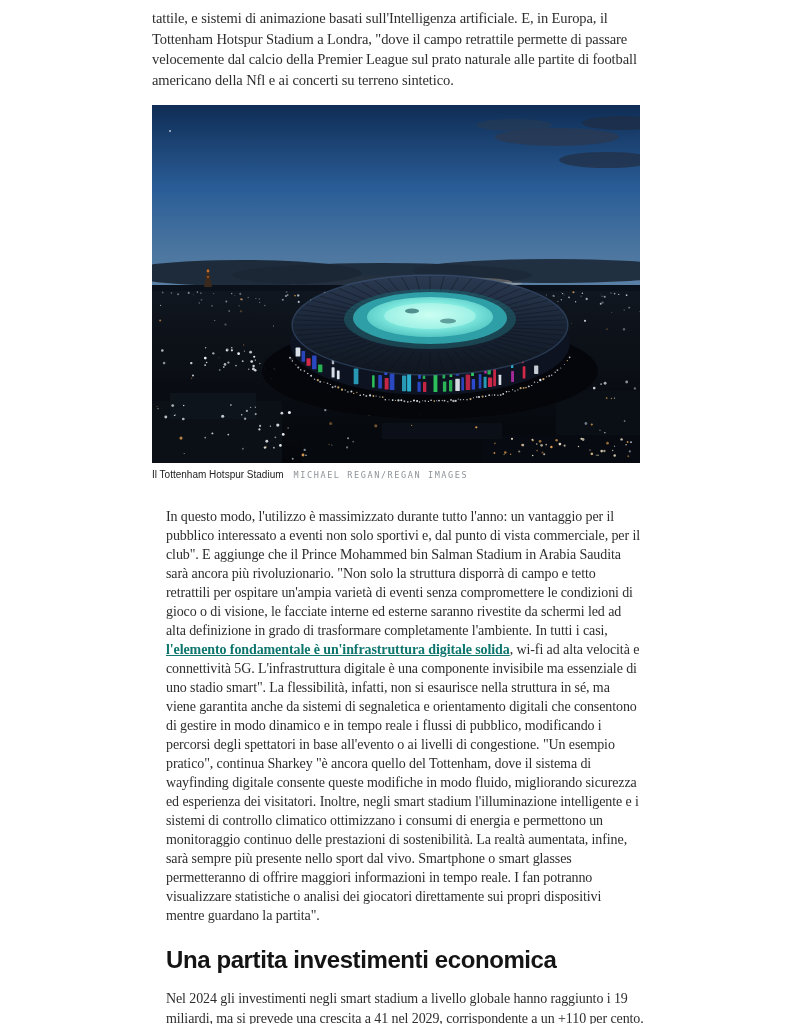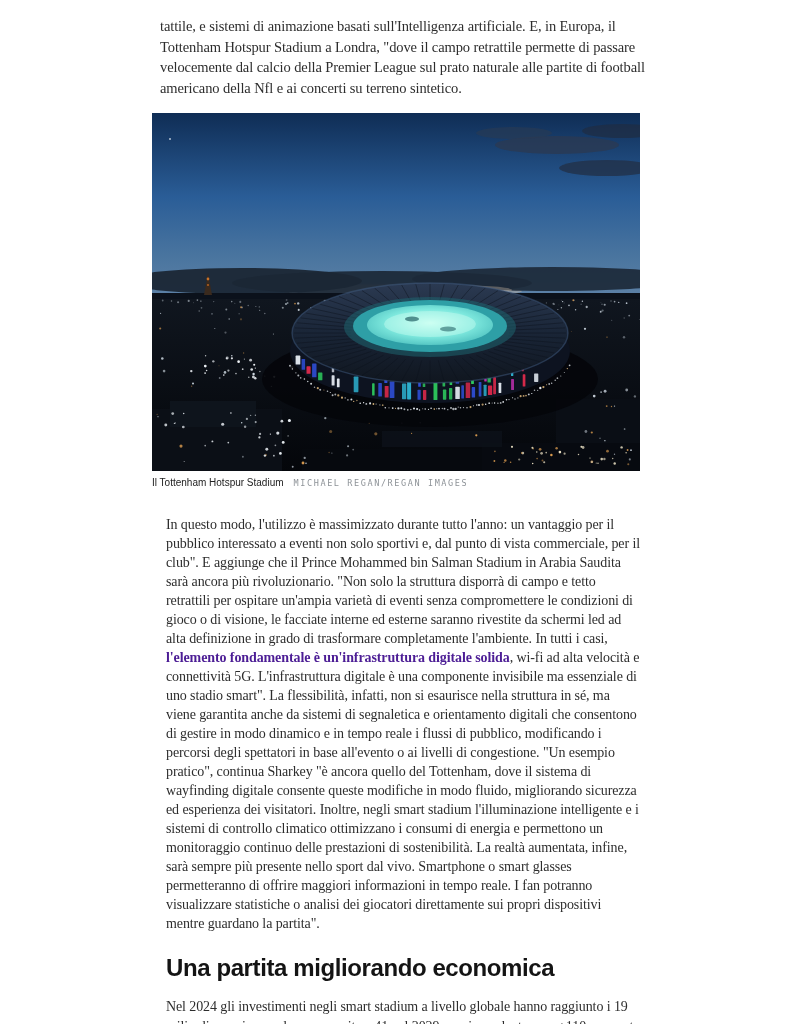--- a/index.html
+++ b/index.html
@@ -1,30 +1,30 @@
 <!DOCTYPE html>
 <html><head>
 <meta charset="utf-8">
 <style>
   html,body{margin:0;padding:0;background:#ffffff;}
   .page{position:relative;width:792px;height:1024px;background:#ffffff;overflow:hidden;
         font-family:"Liberation Serif",serif;}
   .content{position:absolute;left:152px;top:8px;width:492px;}
-  .para{margin:8px;color:#2d2d2d;font-size:14.5px;line-height:20.5px;letter-spacing:-0.1px;
+  .para{margin:0;color:#2d2d2d;font-size:14.5px;line-height:20.5px;letter-spacing:-0.1px;
         text-align:left;}
   .intro{width:490px;}
   .figure{margin:15px 0 0 0;width:488px;}
   .photo-frame{width:488px;height:358px;display:block;background:#0a1626;}
   .caption-row{margin-top:6px;display:flex;align-items:baseline;gap:10px;width:488px;}
   .caption-title{font-family:"Liberation Sans",sans-serif;font-size:10px;color:#222222;}
   .caption-credit{font-family:"DejaVu Sans Mono",monospace;font-size:8.5px;color:#8e9398;
         letter-spacing:1.6px;white-space:nowrap;}
   .body-block{margin:27px 0 0 14px;width:476px;font-size:14px;line-height:19px;color:#2d2d2d;
         letter-spacing:-0.1px;}
-  .body-block b{color:#4c1d95;}
+  .body-block b{color:#0f766e;text-decoration:underline;}
   .section-heading{margin:20px 0 0 14px;font-family:"Liberation Sans",sans-serif;
         font-weight:bold;font-size:24px;line-height:30px;color:#141414;letter-spacing:-0.4px;}
   .closing{margin:14px 0 0 14px;width:478px;font-size:14px;line-height:19.5px;color:#2d2d2d;
         letter-spacing:-0.1px;}
 </style>
 </head>
 <body>
 
 <div class="page">
   <div class="content">
@@ -595,18 +595,18 @@
       </svg>
 
       <figcaption class="caption-row">
         <span class="caption-title">Il Tottenham Hotspur Stadium</span>
         <span class="caption-credit">MICHAEL REGAN/REGAN IMAGES</span>
       </figcaption>
     </figure>
 
     <p class="para body-block"><span>In questo modo, l'utilizzo è massimizzato durante tutto l'anno: un vantaggio per il pubblico interessato a eventi non solo sportivi e, dal punto di vista commerciale, per il club". E aggiunge che il Prince Mohammed bin Salman Stadium in Arabia Saudita sarà ancora più rivoluzionario. "Non solo la struttura disporrà di campo e tetto retrattili per ospitare un'ampia varietà di eventi senza compromettere le condizioni di gioco o di visione, le facciate interne ed esterne saranno rivestite da schermi led ad alta definizione in grado di trasformare completamente l'ambiente. In tutti i casi, </span><b>l'elemento fondamentale è un'infrastruttura digitale solida</b><span>, wi-fi ad alta velocità e connettività 5G. L'infrastruttura digitale è una componente invisibile ma essenziale di uno stadio smart". La flessibilità, infatti, non si esaurisce nella struttura in sé, ma viene garantita anche da sistemi di segnaletica e orientamento digitali che consentono di gestire in modo dinamico e in tempo reale i flussi di pubblico, modificando i percorsi degli spettatori in base all'evento o ai livelli di congestione. "Un esempio pratico", continua Sharkey "è ancora quello del Tottenham, dove il sistema di wayfinding digitale consente queste modifiche in modo fluido, migliorando sicurezza ed esperienza dei visitatori. Inoltre, negli smart stadium l'illuminazione intelligente e i sistemi di controllo climatico ottimizzano i consumi di energia e permettono un monitoraggio continuo delle prestazioni di sostenibilità. La realtà aumentata, infine, sarà sempre più presente nello sport dal vivo. Smartphone o smart glasses permetteranno di offrire maggiori informazioni in tempo reale. I fan potranno visualizzare statistiche o analisi dei giocatori direttamente sui propri dispositivi mentre guardano la partita".</span></p>
 
-    <h2 class="section-heading">Una partita migliorando economica</h2>
+    <h2 class="section-heading">Una partita investimenti economica</h2>
 
     <p class="para closing">Nel 2024 gli investimenti negli smart stadium a livello globale hanno raggiunto i 19 miliardi, ma si prevede una crescita a 41 nel 2029, corrispondente a un +110 per cento. A fornire il dato è Capgemini, società specializzata nella consulenza per la trasformazione</p>
 
   </div>
 </div>
 
 </body></html>

